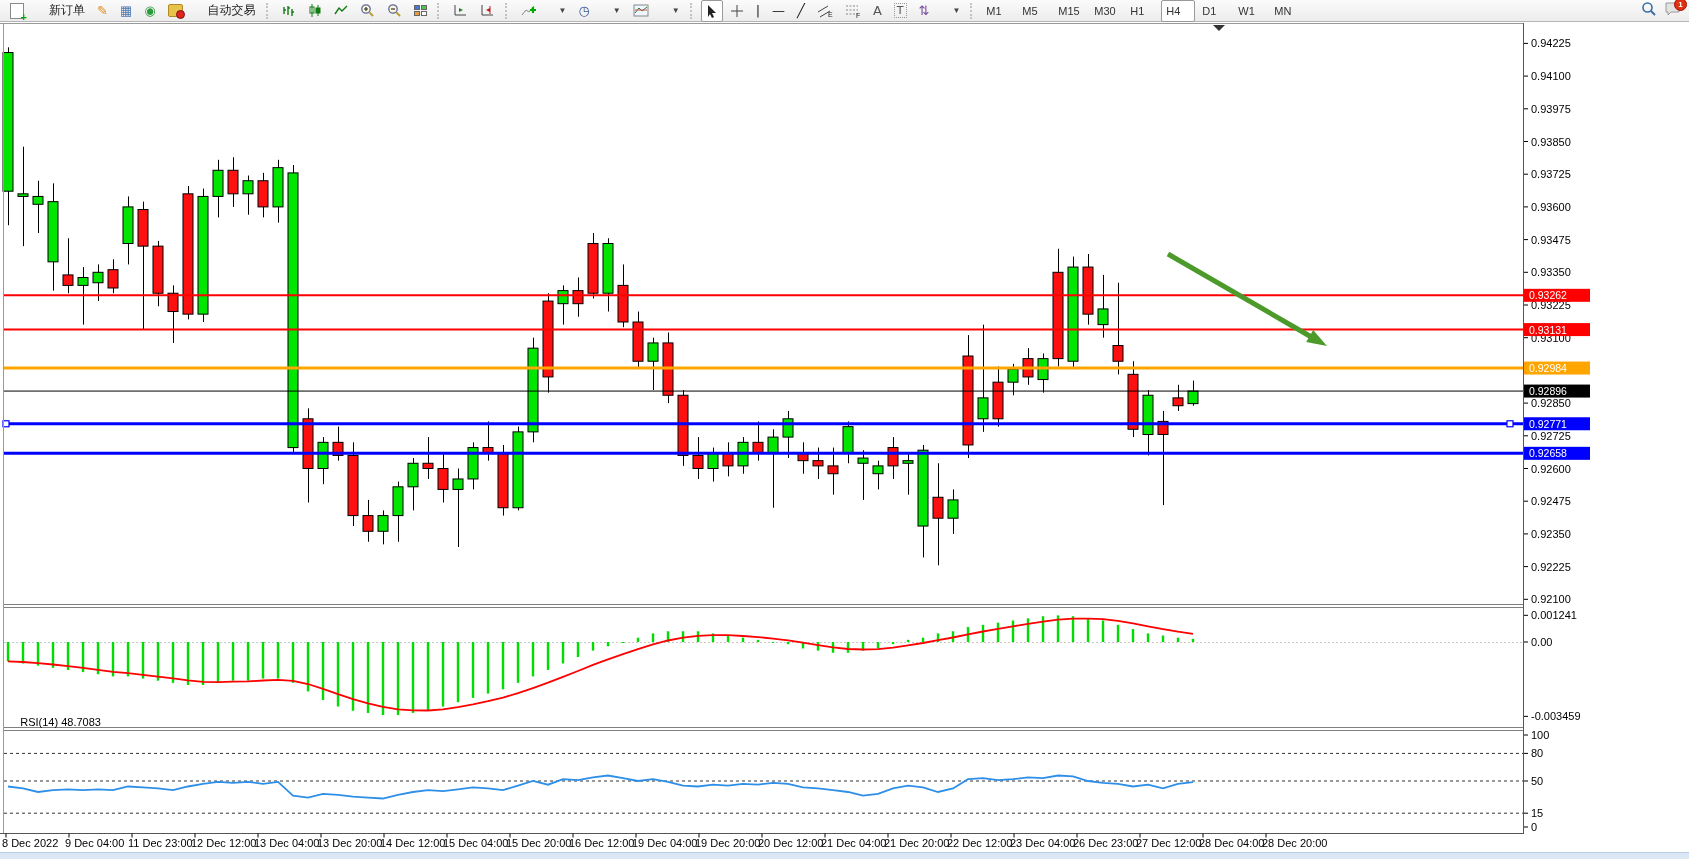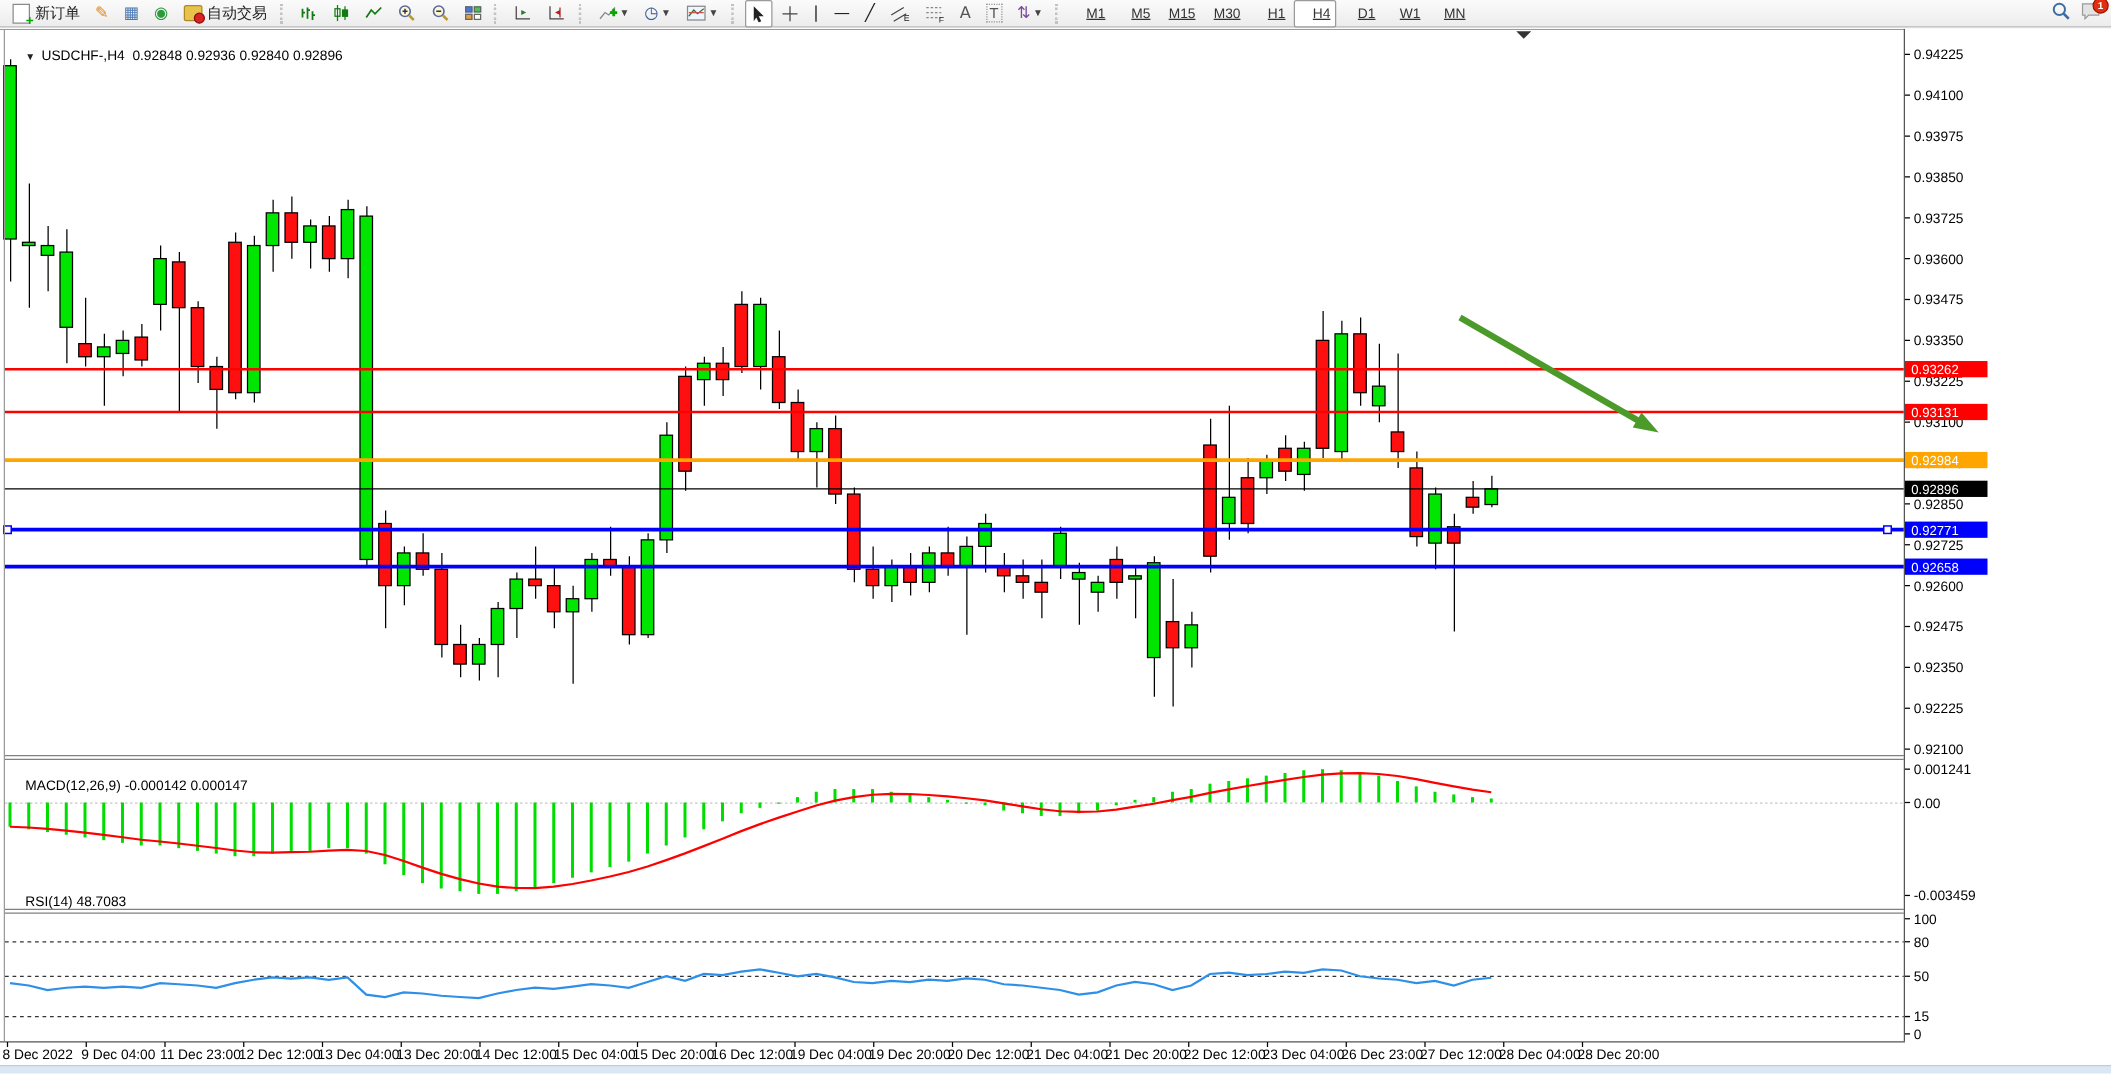--- a/index.html
+++ b/index.html
@@ -1,26 +1,26 @@
 <!DOCTYPE html>
 <html><head>
 <meta charset="utf-8">
 <style>
   html,body{margin:0;padding:0;background:#fff;width:1689px;height:859px;overflow:hidden;
             font-family:"Liberation Sans","DejaVu Sans",sans-serif;-webkit-font-smoothing:none;}
   
   #toolbar{position:absolute;left:0;top:0;width:1689px;height:22px;background:linear-gradient(#fbfbfb,#ececec);
            border-bottom:1px solid #b5b5b5;display:flex;align-items:center;padding-left:4px;box-sizing:border-box;font-size:12px;color:#222;}
-  .tbtn{height:20px;display:inline-flex;align-items:center;justify-content:flex-end;padding:0 4px;margin:0 1px;
-        border:1px solid transparent;border-radius:2px;cursor:default;white-space:nowrap;}
+  .tbtn{height:20px;display:inline-flex;align-items:center;justify-content:space-between;padding:0 4px;margin:0 1px;
+        border:1px solid transparent;border-radius:2px;cursor:default;white-space:nowrap;gap:21px;}
   .tbtn.active{background:#ffffff;border-color:#9a9a9a;}
   .sep{width:4px;height:16px;border-left:2px dotted #c2c2c2;margin:0 4px;}
   .caret{font-size:8px;color:#444;margin-left:2px;}
   .glyph{font-family:"DejaVu Sans",sans-serif;font-size:13px;line-height:13px;}
-  .tf{font-size:11px;color:#333;min-width:24px;text-decoration:underline;}
+  .tf{font-size:11px;color:#333;min-width:24px;}
   
   .doc-icon{position:relative;width:12px;height:14px;background:#fff;border:1px solid #8a8a8a;display:inline-block;}
   .doc-icon::after{content:"+";position:absolute;right:-4px;bottom:-5px;color:#0a0;font-weight:bold;font-size:11px;}
   .auto-icon{position:relative;width:13px;height:11px;background:#e8c24a;border:1px solid #b08a20;border-radius:2px;display:inline-block;}
   .auto-icon::after{content:"";position:absolute;right:-3px;bottom:-3px;width:7px;height:7px;border-radius:50%;background:#d22;border:1px solid #801010;}
   .tile-icon{display:inline-grid;grid-template-columns:6px 6px;grid-template-rows:5px 5px;gap:1px;}
   .tile-icon i{display:block;border:1px solid #666;}
   .lbl{margin-left:4px;}
   #spacer{flex:1;}
   .rt-icon{margin-right:8px;position:relative;}
@@ -572,24 +572,18 @@
       <text x="1136" y="824" font-size="11" font-family="Liberation Sans, DejaVu Sans, sans-serif" fill="#000">27 Dec 12:00</text>
       <line x1="1203" y1="810.5" x2="1203" y2="814.5" stroke="#000"></line>
       <text x="1199" y="824" font-size="11" font-family="Liberation Sans, DejaVu Sans, sans-serif" fill="#000">28 Dec 04:00</text>
       <line x1="1266" y1="810.5" x2="1266" y2="814.5" stroke="#000"></line>
       <text x="1262" y="824" font-size="11" font-family="Liberation Sans, DejaVu Sans, sans-serif" fill="#000">28 Dec 20:00</text>
       <rect x="0" y="829" width="1689" height="7" fill="#dbe7f5"></rect>
       <line x1="0" y1="829.5" x2="1689" y2="829.5" stroke="#b9cee4"></line>
       <polygon points="1213,2 1225,2 1219,8" fill="#333"></polygon>
     </svg>
 
-  <div class="overlay" id="pane-title">
-    <span class="tri">▼</span><span>USDCHF-,H4</span>  <span>0.92848</span> <span>0.92936</span> <span>0.92840</span> <span>0.92896</span>
-  </div>
 
-  <div class="overlay" id="macd-header">
-    <span>MACD(12,26,9)</span> <span>-0.000142 0.000147</span>
-  </div>
 
   <div class="overlay" id="rsi-header">
     <span>RSI(14)</span> <span>48.7083</span>
   </div>
 </div>
 
 </body></html>

